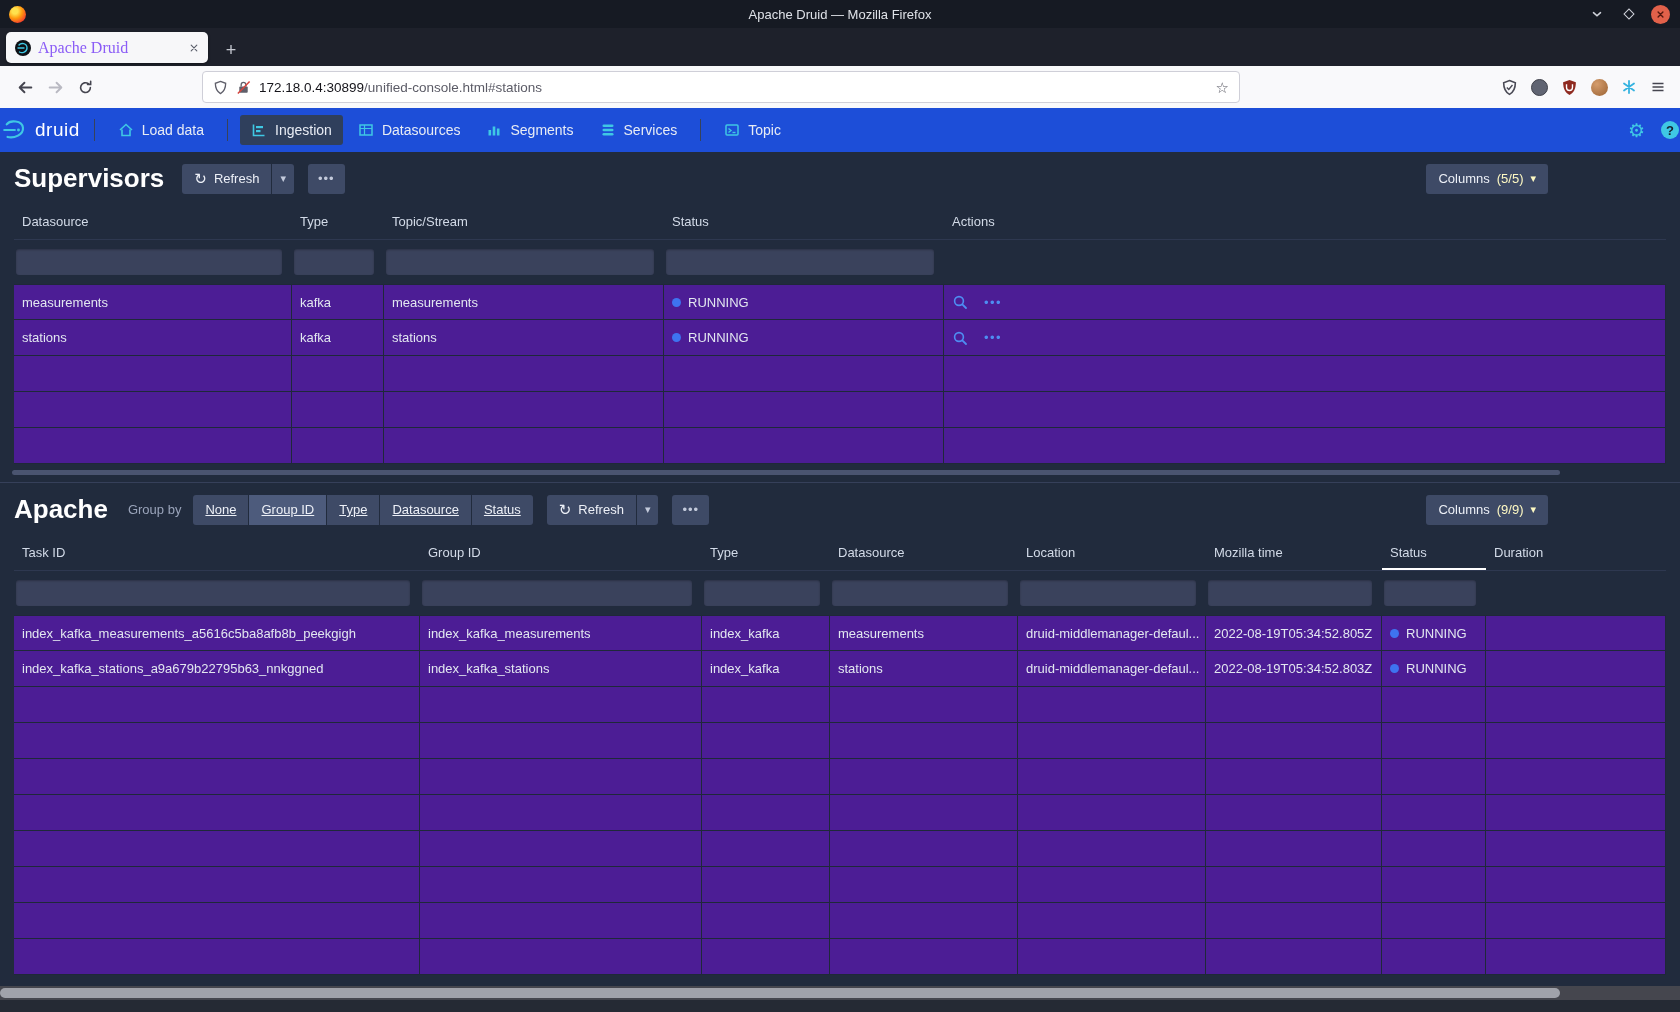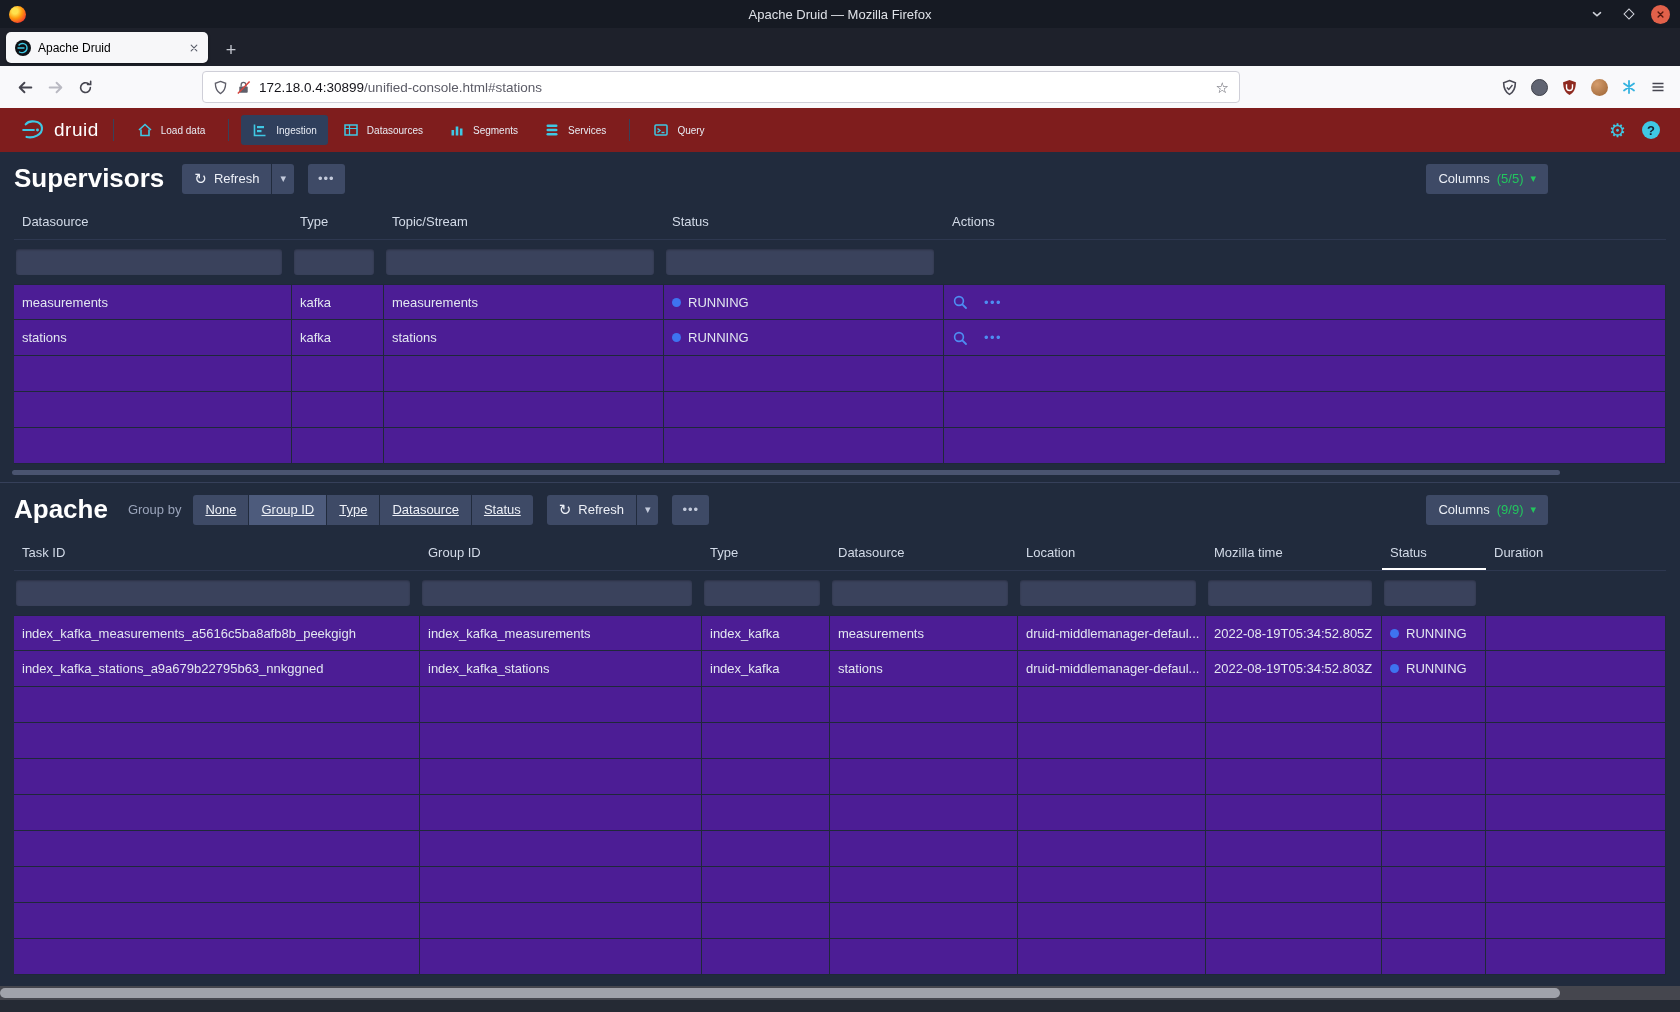--- a/index.html
+++ b/index.html
@@ -15,63 +15,63 @@
   .win-controls { margin-left:auto; display:flex; align-items:center; gap:12px; padding-right:10px; z-index:1; }
   .wc { width:20px; height:20px; display:flex; align-items:center; justify-content:center; }
   .wc.close { background:#e2614a; border-radius:50%; width:19px; height:19px; }
   .diamond { width:8px; height:8px; border:1.5px solid #cfd2da; transform:rotate(45deg); }
 
   
   .tabbar { height:38px; background:#1e212b; display:flex; align-items:flex-end; padding:0 6px; }
   .tab { height:31px; margin-bottom:3px; width:202px; background:#f7f7f9; border-radius:5px;
     display:flex; align-items:center; padding:0 9px; gap:7px; box-shadow:0 1px 3px rgba(0,0,0,.4); }
   .favicon { width:16px; height:16px; flex:0 0 auto; }
-  .tab-title { font-size:12px; color:#000000; flex:1; white-space:nowrap; overflow:hidden; }
+  .tab-title { font-size:16px; color:#8b5cf6; flex:1; white-space:nowrap; overflow:hidden;font-family:Liberation Serif, serif; }
   .newtab { margin:0 0 7px 10px; background:none; border:none; color:#c5c8d0; font-size:18px; line-height:18px;
     width:26px; text-align:center; font-family:inherit; }
 
   
   .toolbar { height:42px; background:#f9f9fb; display:flex; align-items:center; padding:0 10px; }
   .tb-btn { width:30px; height:30px; display:flex; align-items:center; justify-content:center; border-radius:4px; }
   .urlbar { margin-left:102px; width:1038px; height:32px; background:#ffffff; border:1px solid #cfcfd8;
     border-radius:4px; display:flex; align-items:center; padding:0 10px; gap:8px; }
   .url-text { flex:1; font-size:13.5px; color:#5b5b66; white-space:nowrap; overflow:hidden; }
   .url-text .host { color:#15141a; }
   .star { font-size:15px; color:#5b5b66; line-height:1; }
   .tb-right { margin-left:auto; display:flex; align-items:center; gap:13px; padding-right:4px; }
   .circle-ic { width:17px; height:17px; border-radius:50%; }
   .acct { background:#606472; border:1px solid #3f414a; }
   .ext  { background:radial-gradient(circle at 35% 30%, #d59d6d, #9a6233); }
 
   
-  .druid-header { height:44px; background:#7f1d1d; display:flex; align-items:center; padding:0 20px; }
+  .druid-header { height:44px; background:#1d4ed8; display:flex; align-items:center; padding:0 1px; }
   .brand { display:flex; align-items:center; gap:8px; margin-right:4px; }
   .brand-text { color:#ffffff; font-size:19px; letter-spacing:.5px; }
   .vdiv { width:1px; height:22px; background:#37425a; margin:0 10px; flex:0 0 auto; }
-  .nav-item { display:flex; align-items:center; gap:8px; color:#e8ecf4; font-size:10px;
+  .nav-item { display:flex; align-items:center; gap:8px; color:#e8ecf4; font-size:14px;
     padding:7px 11px; border-radius:3px; margin:15px 2px; }
   .nav-item.active { background:#2f3f5c; }
   .nicon { color:#3fc8e4; display:flex; }
   .hdr-right { margin-left:auto; display:flex; align-items:center; gap:16px; }
   .gear { color:#3fc8e4; font-size:19px; line-height:1; }
   .help { width:18px; height:18px; border-radius:50%; background:#3fc8e4; color:#17202e; font-weight:bold;
     font-size:13px; display:flex; align-items:center; justify-content:center; }
 
   
   .content { position:relative; height:860px; background:#212b3d; }
   .section-bar { display:flex; align-items:center; gap:14px; padding:11px 14px; }
   .sec-title { font-size:26px; color:#ffffff; font-weight:700; margin-right:4px; }
   .btn { height:30px; background:#3e4a66; border:none; border-radius:3px; color:#edf0f7; font-size:13px;
     display:inline-flex; align-items:center; gap:7px; padding:0 12px; font-family:inherit; white-space:nowrap; }
   .split-btn { display:flex; }
   .split-btn .btn.main { border-radius:3px 0 0 3px; }
   .split-btn .btn.caret { border-radius:0 3px 3px 0; padding:0 8px; margin-left:1px; color:#c3cadb; font-size:11px; }
   .btn.more { padding:0 10px; letter-spacing:1px; color:#c3cadb; }
   .btn.columns { margin-left:auto; margin-right:118px; }
-  .muted { color:#22c55e;text-align:center; }
+  .muted { color:#fef9c3;text-align:center; }
   .caret-glyph { font-size:11px; }
   .ic-refresh { font-size:15px; line-height:1; }
   .groupby-label { color:#9aa4ba; font-size:13px; margin:0 -2px 0 2px; }
   .btn-group { display:flex; }
   .btn-group .btn { border-radius:0; margin-right:1px;text-decoration:underline; }
   .btn-group .btn:first-child { border-radius:3px 0 0 3px; }
   .btn-group .btn:last-child { border-radius:0 3px 3px 0; margin-right:0; }
   .btn-group .btn.active { background:#4d5b7c; }
 
   
@@ -271,21 +271,21 @@
     </div>
     <span class="vdiv"></span>
     <div class="nav-item">
       <span class="nicon">
         <svg width="16" height="16" viewBox="0 0 16 16">
             <rect x="2" y="3" width="12" height="10" rx="1" fill="none" stroke="currentColor" stroke-width="1.5"></rect>
             <path d="M4.5 6.5 7 8.5 4.5 10.5" fill="none" stroke="currentColor" stroke-width="1.4"></path>
             <path d="M8.5 10.5h3" stroke="currentColor" stroke-width="1.4"></path>
           </svg>
       </span>
-      <span>Query</span>
+      <span>Topic</span>
     </div>
     <div class="hdr-right">
       <span class="gear">⚙</span>
       <span class="help">?</span>
     </div>
   </div>
 
   <div class="content">
 
     <div class="section-bar">

